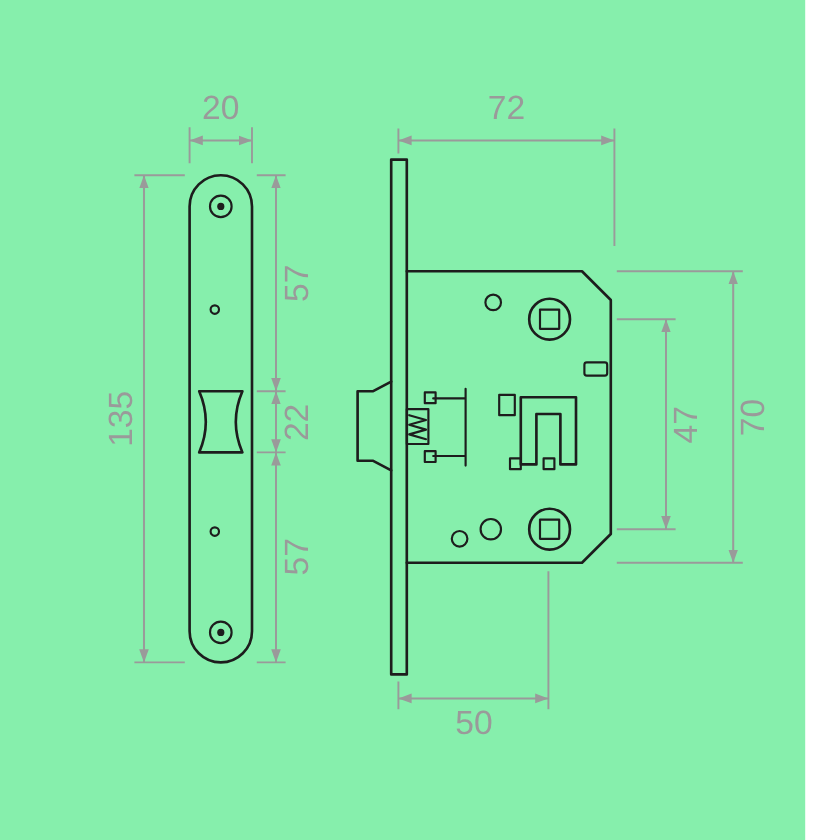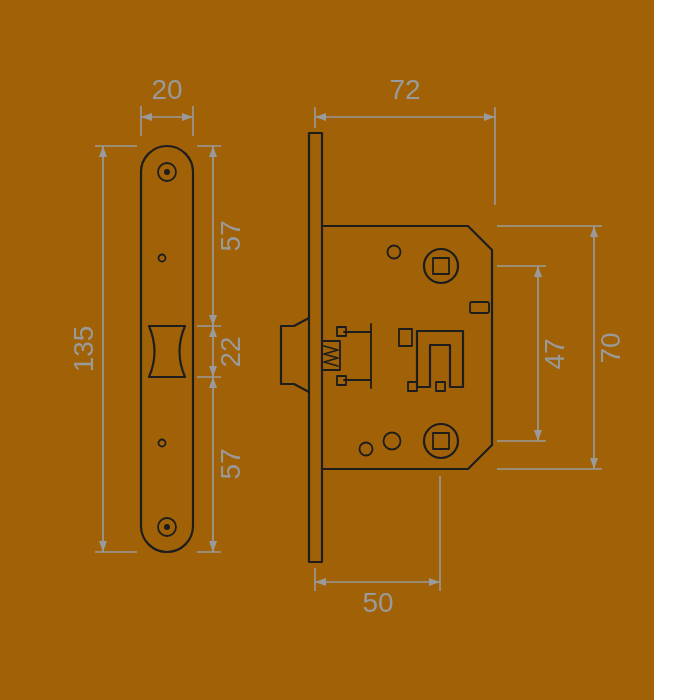--- a/index.html
+++ b/index.html
@@ -5,22 +5,23 @@
   html, body {
     margin: 0;
     padding: 0;
     background: #ffffff;
     font-family: "Liberation Sans", sans-serif;
   }
   .canvas {
     position: relative;
     width: 654px;
     height: 700px;
-    background: #a16207;
+    background: #86efac;
     overflow: hidden;
+    padding-left: 17px;
   }
   svg { display: block; }
   .part {
     fill: none;
     stroke: #1d1d1d;
     stroke-width: 2.2;
     stroke-linejoin: round;
     stroke-linecap: round;
   }
   .part-thin {

